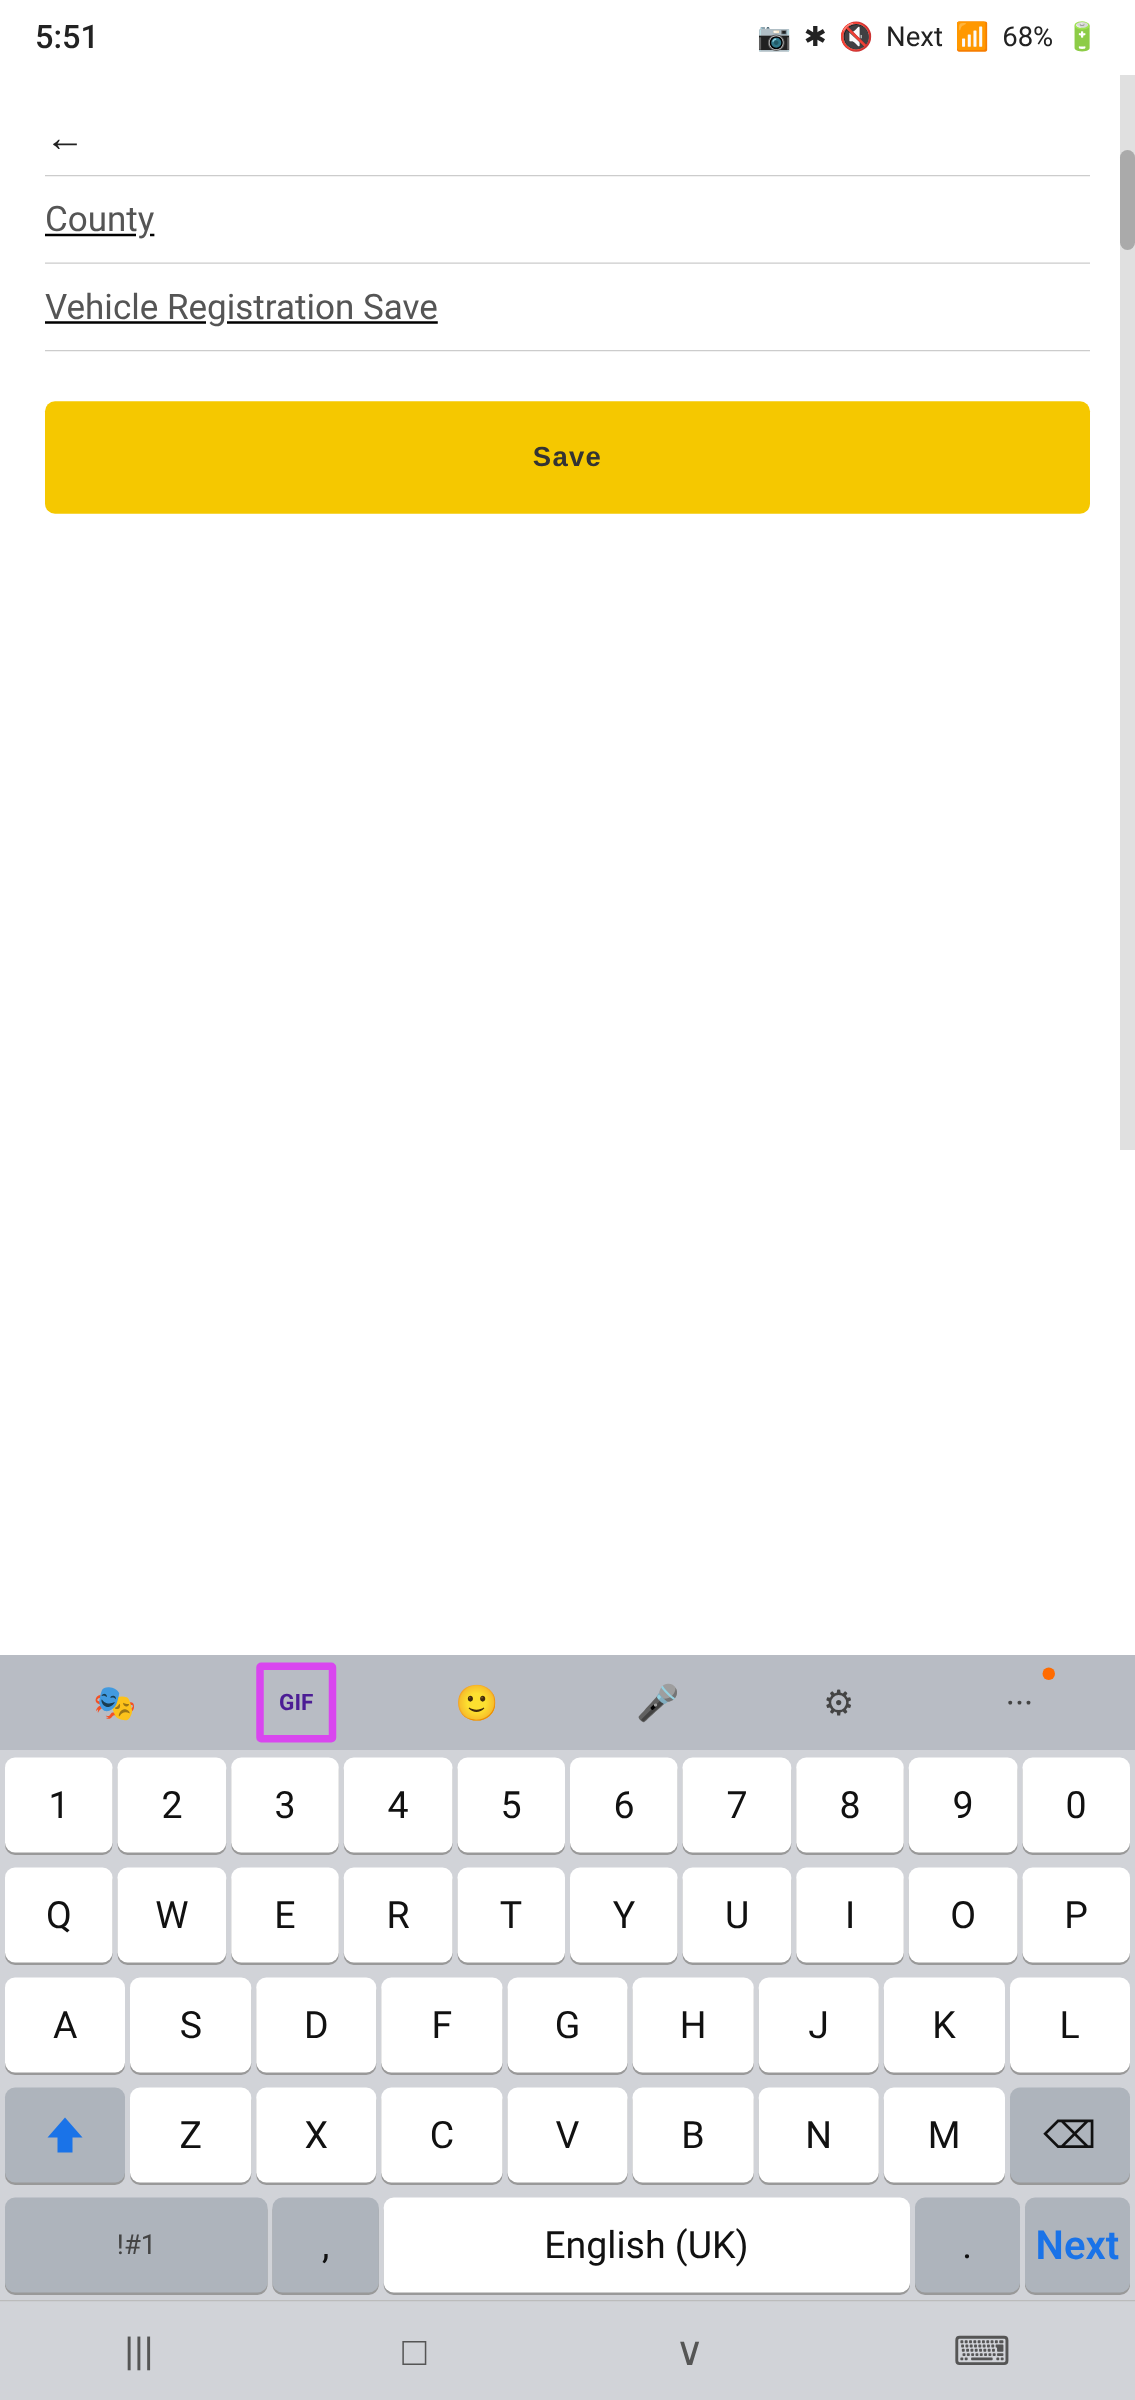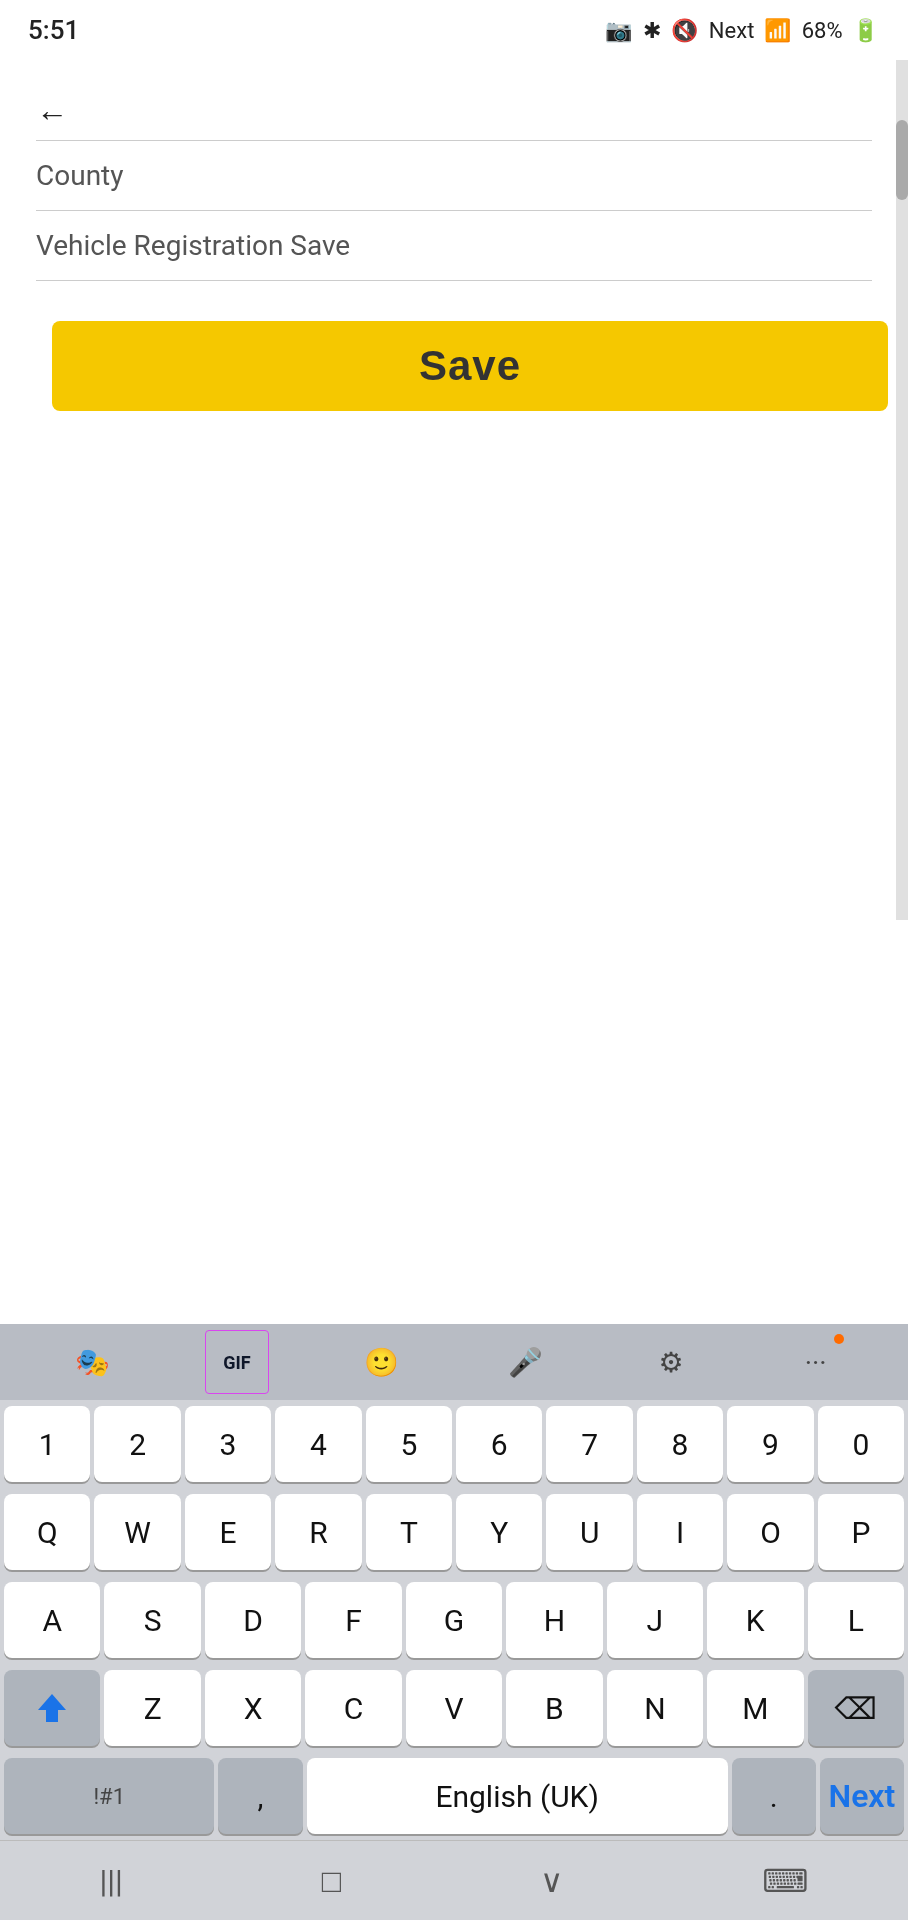--- a/index.html
+++ b/index.html
@@ -51,20 +51,21 @@
       font-size: 32px;
       color: #222;
       cursor: pointer;
     }
 
     
     .form-field {
       padding: 18px 0 0 0;
       border-bottom: 1px solid #ccc;
       margin-bottom: 0;
+      text-decoration: underline;
     }
     .field-divider-top {
       border-top: 1px solid #ccc;
       margin-bottom: 0;
     }
     .field-label {
       font-size: 28px;
       color: #555;
       padding-bottom: 18px;
       display: block;
@@ -74,26 +75,25 @@
     .save-btn-wrapper {
       margin-top: 40px;
       padding-bottom: 20px;
     }
     .save-btn {
       width: 100%;
       height: 90px;
       background: #F5C800;
       border: none;
       border-radius: 8px;
-      font-size: 42px;
+      font-size: 22px;
       font-weight: 700;
       color: #333;
       cursor: pointer;
       letter-spacing: 1px;
-      margin-left: 16px;
     }
 
     
     .keyboard-area {
       position: absolute;
       bottom: 0;
       left: 0;
       width: 908px;
       background: #d1d3d8;
     }
@@ -115,22 +115,22 @@
       justify-content: center;
       font-size: 28px;
       color: #444;
       cursor: pointer;
       border-radius: 8px;
       position: relative;
     }
     .kb-tool-icon.gif-icon {
       font-size: 18px;
       font-weight: 700;
-      color: #0f172a;
-      border: 1px solid #d946ef;
+      color: #4c1d95;
+      border: 6px solid #d946ef;
       border-radius: 4px;
       padding: 2px 4px;
     }
     .orange-dot {
       position: absolute;
       top: 4px;
       right: 4px;
       width: 10px;
       height: 10px;
       background: #FF6B00;

